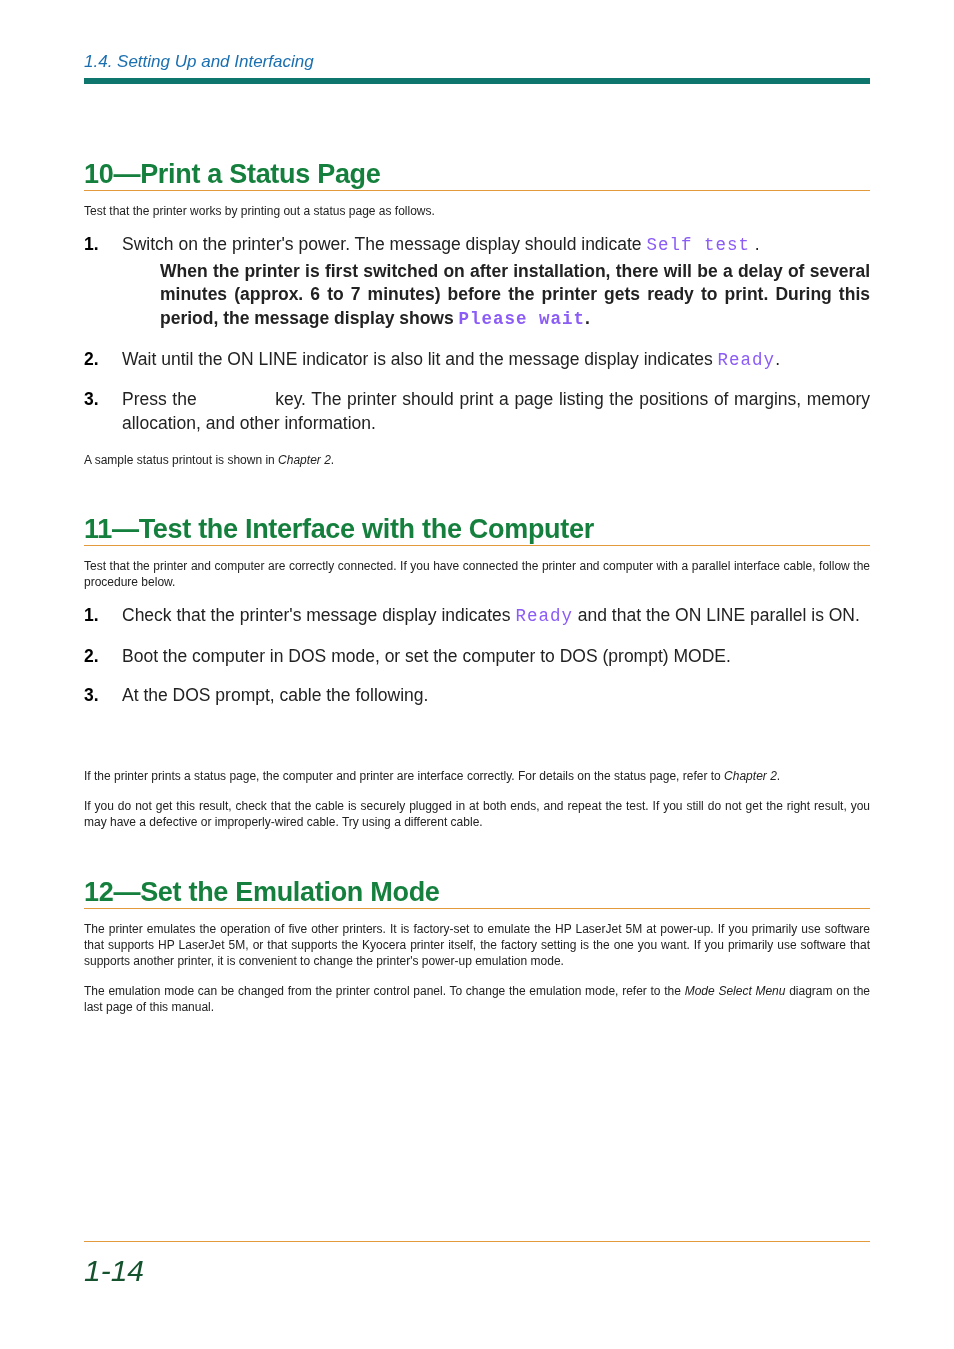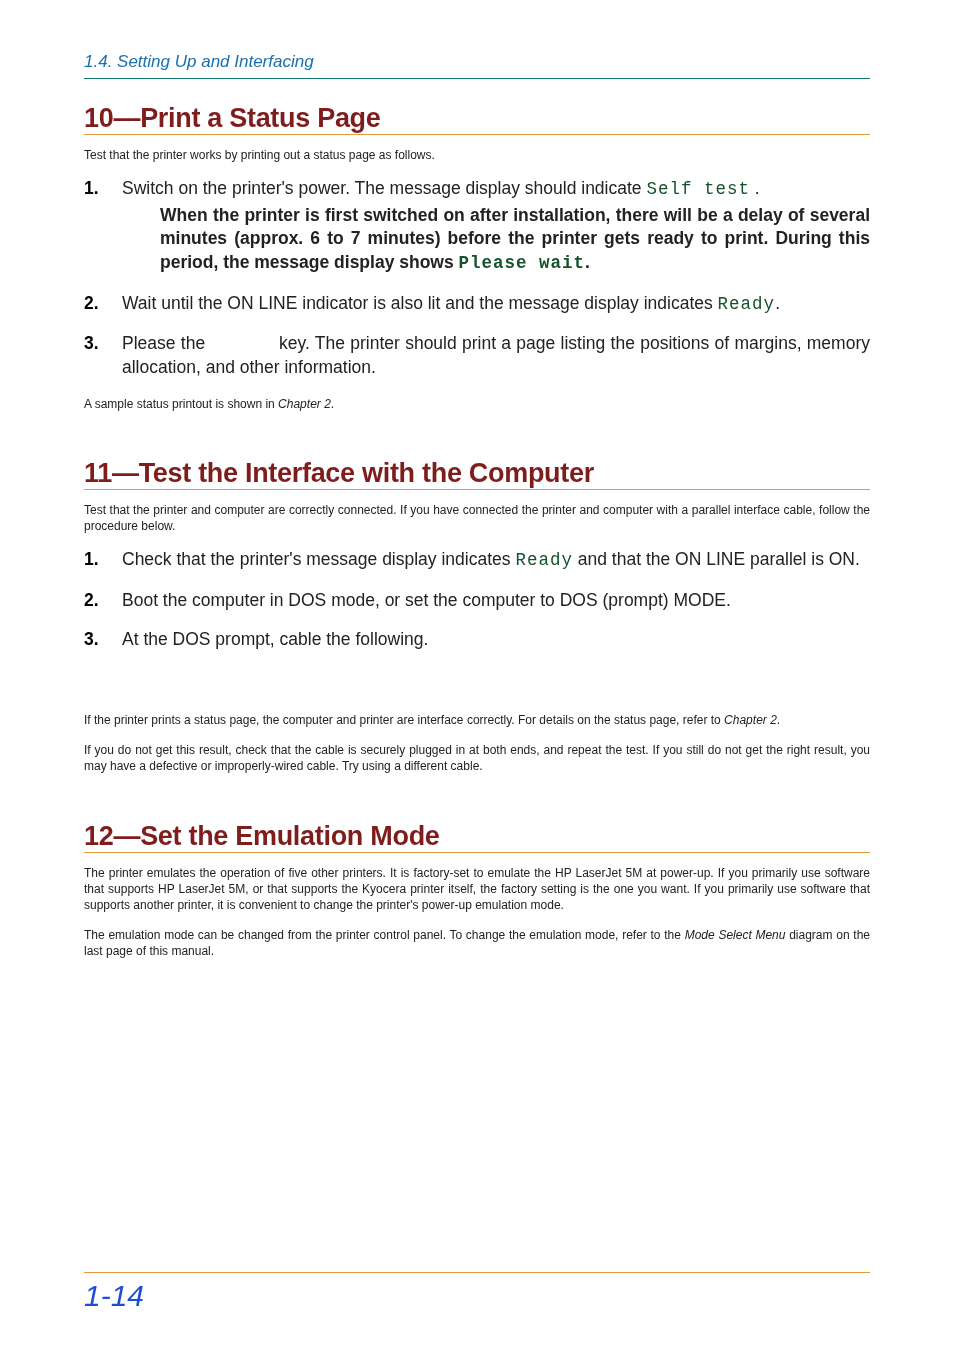--- a/index.html
+++ b/index.html
@@ -14,25 +14,25 @@
     min-height: 1349px;
     box-sizing: border-box;
     padding: 52px 84px 40px 84px;
     position: relative;
   }
   .running-head {
     font-style: italic;
     color: #1a6fb0;
     font-size: 17px;
     padding-bottom: 6px;
-    border-bottom: 1px solid #0f766e;
-    margin-bottom: 24px;
+    border-bottom: 6px solid #0f766e;
+    margin-bottom: 75px;
   }
   h2.section-title {
-    color: #7f1d1d;
+    color: #15803d;
     font-size: 27px;
     font-weight: 700;
     margin: 0 0 4px 0;
     padding-bottom: 0px;
     border-bottom: 1px solid #e39a3c;
     letter-spacing: -0.3px;
     margin-top: 46px;
   }
   h2.first { margin-top: 0; }
   p.body {
@@ -68,31 +68,31 @@
     margin-top: 2px;
     margin-left: 38px;
     font-weight: 700;
     font-size: 17.5px;
     line-height: 1.35;
     text-align: justify;
   }
   .dotty {
     font-family: "Courier New", monospace;
     letter-spacing: 1px;
-    color: #14532d;
+    color: #8b5cf6;
   }
   .ital { font-style: italic; }
   .footer {
     position: absolute;
     left: 84px;
     right: 84px;
-    bottom: 36px;
+    bottom: 61px;
     border-top: 1px solid #e39a3c;
-    padding-top: 6px;
-    color: #1d4ed8;
+    padding-top: 12px;
+    color: #14532d;
     font-style: italic;
     font-size: 30px;
   }
 </style>
 </head>
 <body>
 
 <div class="page">
 
   <div class="running-head">1.4. Setting Up and Interfacing</div>
@@ -105,21 +105,21 @@
     <li>
       <span>Switch on the printer's power. The message display should indicate </span><span class="dotty">Self test</span><span> .</span>
       <div class="warn">
         <span>When the printer is first switched on after installation, there will be a delay of several minutes (approx. 6 to 7 minutes) before the printer gets ready to print. During this period, the message display shows </span><span class="dotty">Please wait</span><span>.</span>
       </div>
     </li>
     <li>
       <span>Wait until the ON LINE indicator is also lit and the message display indicates </span><span class="dotty">Ready</span><span>.</span>
     </li>
     <li>
-      <span>Please the </span><span style="white-space:pre;">            </span><span> key. The printer should print a page listing the positions of margins, memory allocation, and other information.</span>
+      <span>Press the </span><span style="white-space:pre;">            </span><span> key. The printer should print a page listing the positions of margins, memory allocation, and other information.</span>
     </li>
   </ol>
 
   <p class="body">
     <span>A sample status printout is shown in </span><span class="ital">Chapter 2</span><span>.</span>
   </p>
 
   <h2 class="section-title">11—Test the Interface with the Computer</h2>
 
   <p class="body">Test that the printer and computer are correctly connected. If you have connected the printer and computer with a parallel interface cable, follow the procedure below.</p>

